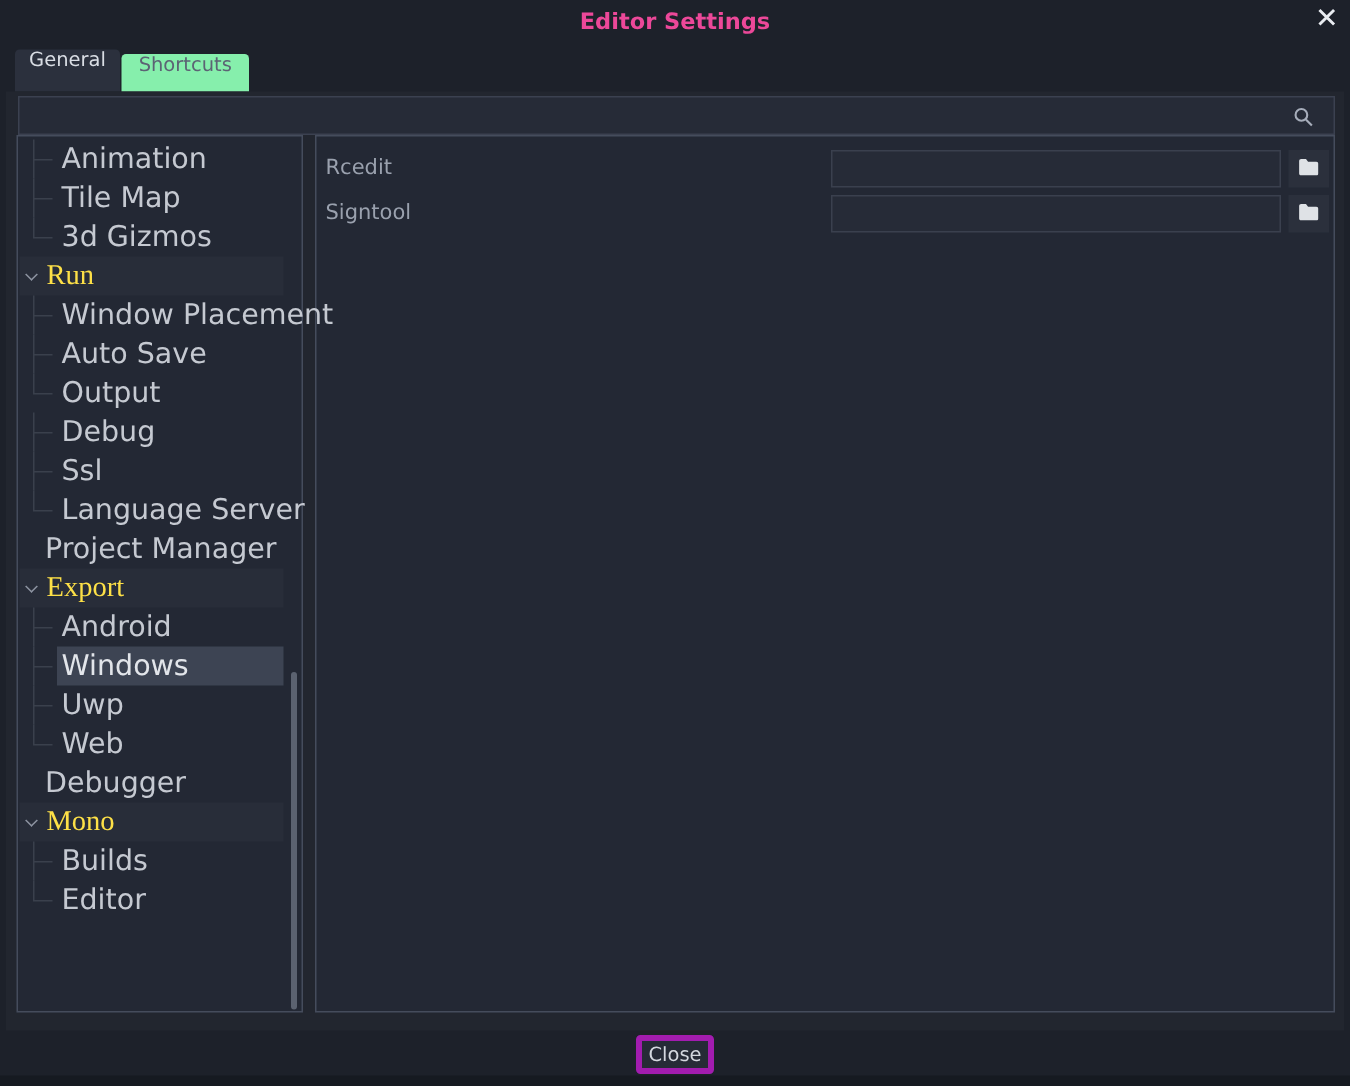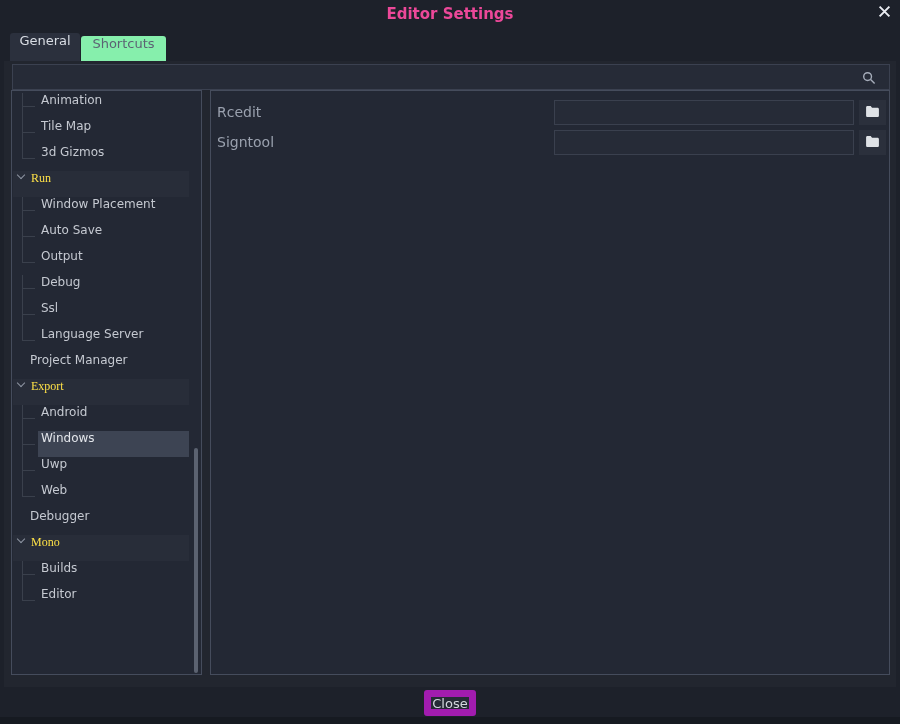--- a/index.html
+++ b/index.html
@@ -36,22 +36,22 @@
                       font-family:inherit; }
   .search-ic { right:24px; top:70px; width:14px; height:14px; }
 
   
   .panel { background:#232834; border:1px solid #454c5c; }
   .tree-panel { left:11px; top:90px; width:191px; height:585px; }
   .prop-panel { left:210px; top:90px; width:680px; height:585px; }
 
   
   .tree-rows { position:absolute; left:1px; top:2px; right:12px; }
-  .trow { position:relative; height:26px; display:flex; align-items:flex-start;
-          font-size:12px; color:#c5c9d1; cursor:default; }
+  .trow { position:relative; height:26px; display:flex; align-items:center;
+          font-size:19px; color:#c5c9d1; cursor:default; }
   .trow.section { background:#282d39; color:#fde047;font-family:Liberation Serif, serif; }
   .trow.child::before { content:""; position:absolute; left:9px; top:0; bottom:0;
                         width:1px; background:#3a404c; }
   .trow.child.last::before { bottom:13px; }
   .trow.child::after { content:""; position:absolute; left:9px; top:13px;
                        width:13px; height:1px; background:#3a404c; }
   .trow.child .tlabel { margin-left:28px; }
   .trow.top .tlabel { margin-left:17px; }
   .trow.section .tlabel { margin-left:5px; }
   .tlabel { position:relative; z-index:1; white-space:nowrap; }
@@ -71,21 +71,21 @@
                 font-size:14px; color:#9aa1ae; }
   .prop-field { position:absolute; left:339px; top:0; width:300px; height:25px;
                 background:#262b37; border:1px solid #3a404e; color:#cfd3da;
                 font-size:13px; padding:0 5px; outline:none; font-family:inherit; }
   .folder-btn { position:absolute; left:644px; top:0; width:27px; height:25px;
                 background:#2b303c; display:flex; align-items:center;
                 justify-content:center; cursor:pointer; border:none; }
 
   
   .close-btn { left:424px; top:690px; width:52px; height:26px; background:#262b36;
-               border:7px solid #a21caf; border-radius:3px; color:#d4d8df;
+               border:4px solid #a21caf; border-radius:3px; color:#d4d8df;
                font-size:13px; display:flex; align-items:center; justify-content:center;
                cursor:pointer; font-family:inherit; }
   .bottom-edge { left:0; bottom:0; width:100%; height:7px; background:#161a21; }
 </style>
 </head>
 <body>
 
 <div class="abs title">Editor Settings</div>
 <div class="abs close-x">
   <span>

